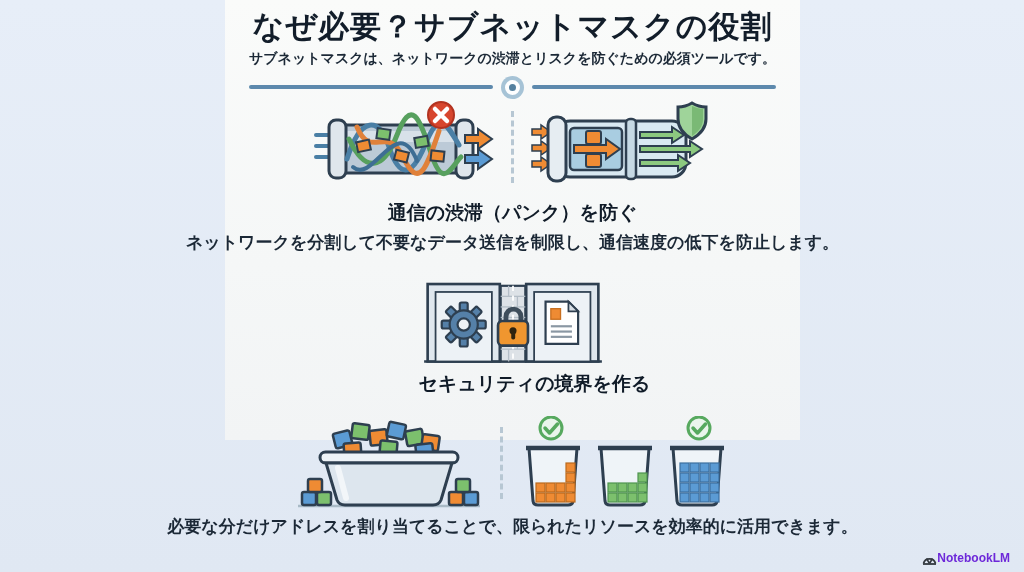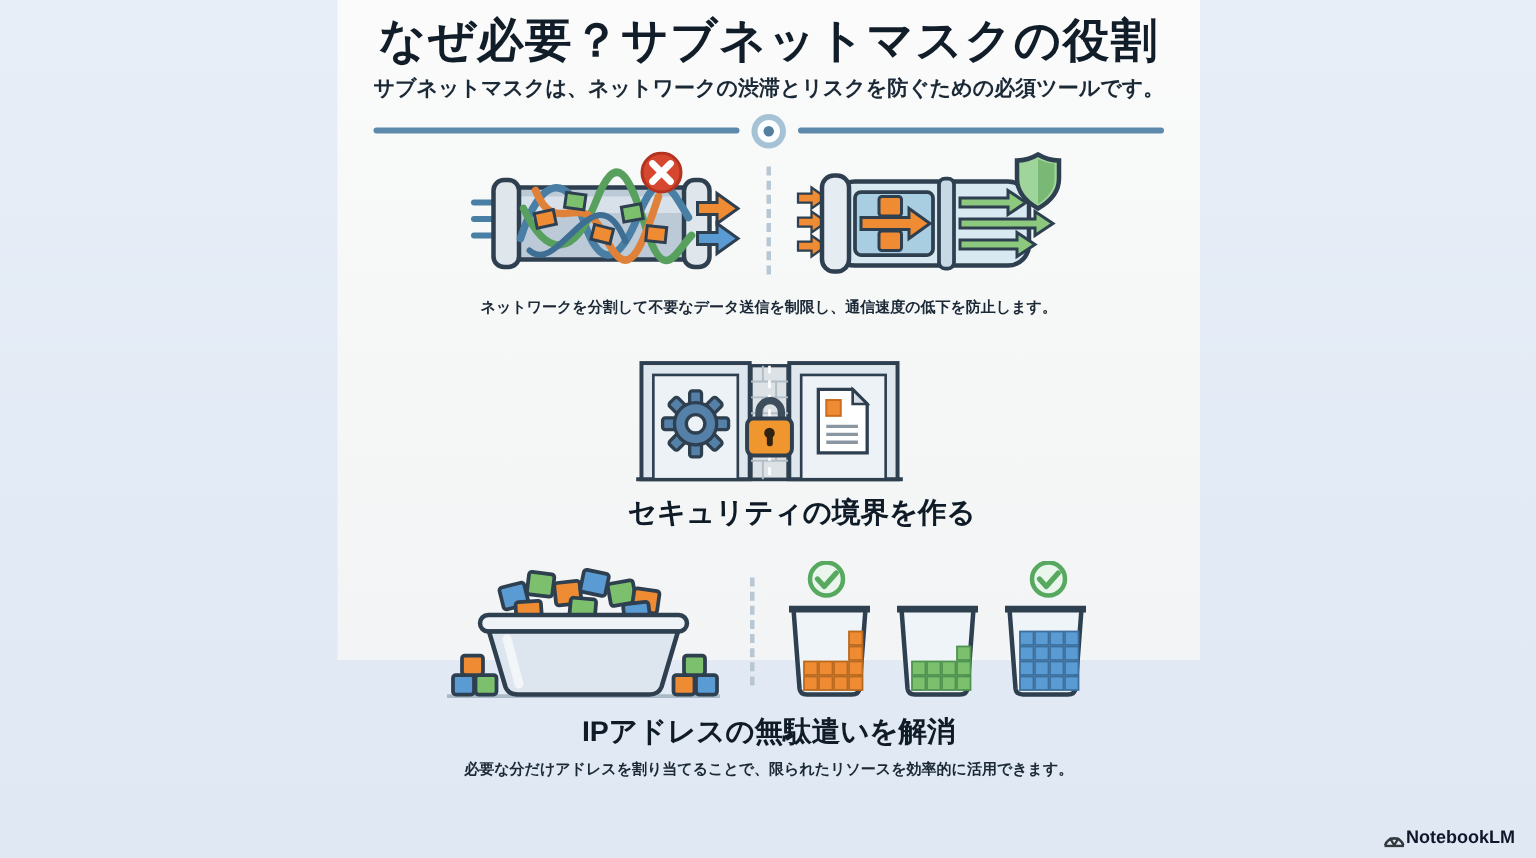--- a/index.html
+++ b/index.html
@@ -6,21 +6,21 @@
   html,body { width:1024px; height:572px; overflow:hidden; }
   body {
     font-family:"Liberation Sans","DejaVu Sans",sans-serif;
     background:linear-gradient(180deg,#e7eef8 0%,#e0e8f3 100%);
     position:relative;
     color:#16222f;
   }
   .card {
     position:absolute; left:225px; top:0; width:575px; height:440px;
     background:linear-gradient(180deg,#fafbfa 0%,#f5f7f7 60%,#f2f4f5 100%);
-    display:flex; flex-direction:column; 
+    display:flex; flex-direction:column; align-items:center;
     padding:8px 24px 0 24px;
   }
   .title {
     font-size:31px; font-weight:900; letter-spacing:1px;
     color:#121d2a; text-align:center; line-height:1.25; white-space:nowrap;
   }
   .subtitle {
     margin-top:3px; font-size:14px; font-weight:700; color:#1b2836;
     text-align:center; white-space:nowrap;
   }
@@ -28,26 +28,26 @@
   .orn-line { flex:1; height:4px; background:#5d89ad; border-radius:2px; }
   .donut {
     width:15px; height:15px; border-radius:50%;
     background:#54809f; border:4px solid #fdfeff;
     box-shadow:0 0 0 4px #a6c3d6; margin:0 12px;
   }
   .section { width:100%; display:flex; flex-direction:column; align-items:center; }
   .illus-row { display:flex; align-items:center; justify-content:center; gap:16px; }
   .v-dash { width:0; border-left:3px dashed #b7c7d3; height:72px; }
   .sec-heading { font-size:19px; font-weight:800; color:#101b28; text-align:center; white-space:nowrap; }
-  .sec-desc { margin-top:5px; font-size:10px; font-weight:700; color:#1b2836; text-align:center; white-space:nowrap; }
+  .sec-desc { margin-top:5px; font-size:17px; font-weight:700; color:#1b2836; text-align:center; white-space:nowrap; }
   .divider { width:98%; height:4px; background:#5d89ad; border-radius:2px; }
   .footer {
     position:absolute; right:14px; bottom:7px;
     display:flex; align-items:center; gap:0;
-    font-size:12px; font-weight:700; color:#0f172a;
+    font-size:12px; font-weight:700; color:#6d28d9;
   }
   svg { display:block; }
 </style>
 </head>
 <body>
 
 <div class="card">
 
   <h1 class="title">なぜ必要？サブネットマスクの役割</h1>
   <p class="subtitle">サブネットマスクは、ネットワークの渋滞とリスクを防ぐための必須ツールです。</p>
@@ -115,20 +115,21 @@
           <path d="M110,31 h32 v-5 l12,8 -12,8 v-5 h-32 z"></path>
           <path d="M110,45 h50 v-5 l12,8 -12,8 v-5 h-50 z"></path>
           <path d="M110,59 h38 v-5 l12,8 -12,8 v-5 h-38 z"></path>
         </g>
         <g transform="translate(146,2)">
           <path d="M16,0 C21,3 26,4 30,4 V16 C30,26 23,32 16,36 C9,32 2,26 2,16 V4 C6,4 11,3 16,0 Z" fill="#9fd49a" stroke="#2e3f50" stroke-width="3"></path>
           <path d="M16,3 C20,5 24,6 27,6 V16 C27,24 22,29 16,33 Z" fill="#7ab975"></path>
         </g>
       </svg>
     </div>
+    <h2 class="sec-heading" style="margin-top:7px;">通信の渋滞（パンク）を防ぐ</h2>
     <p class="sec-desc">ネットワークを分割して不要なデータ送信を制限し、通信速度の低下を防止します。</p>
   </div>
 
   <div class="divider" style="margin-top:13px;"></div>
 
   <div class="section" style="margin-top:10px;">
     <svg width="210" height="88" viewBox="0 0 210 100">
       <line x1="4" y1="96" x2="206" y2="96" stroke="#2e3f50" stroke-width="3"></line>
       <rect x="8" y="8" width="82" height="88" fill="#dfe7ee" stroke="#2e3f50" stroke-width="3"></rect>
       <rect x="17" y="17" width="64" height="79" fill="#edf2f6" stroke="#2e3f50" stroke-width="2"></rect>
@@ -278,21 +279,20 @@
               <rect x="35" y="47" width="9" height="9"></rect>
               <rect x="45" y="47" width="9" height="9"></rect>
           </g>
           <g>
             <circle cx="34" cy="12" r="11" fill="#eaf5ec" stroke="#57a95f" stroke-width="3"></circle>
             <path d="M28,12 l4.5,5 l8,-9" fill="none" stroke="#57a95f" stroke-width="3.5" stroke-linecap="round" stroke-linejoin="round"></path>
           </g>
         </g>
       </svg>
     </div>
-    <h2 class="sec-heading" style="margin-top:7px;">IPアドレスの無駄遣いを解消</h2>
     <p class="sec-desc">必要な分だけアドレスを割り当てることで、限られたリソースを効率的に活用できます。</p>
   </div>
 
 </div>
 
 <div class="footer">
   <svg width="15" height="13" viewBox="0 0 15 13">
     <path d="M1.5,11.5 A6.2,6.2 0 0 1 13.5,11.5" fill="none" stroke="#33393f" stroke-width="1.8"></path>
     <path d="M7.5,11.5 L4.5,6.5 M7.5,11.5 L10.5,6.5" fill="none" stroke="#33393f" stroke-width="1.6"></path>
     <line x1="1" y1="12" x2="14" y2="12" stroke="#33393f" stroke-width="1.8"></line>

